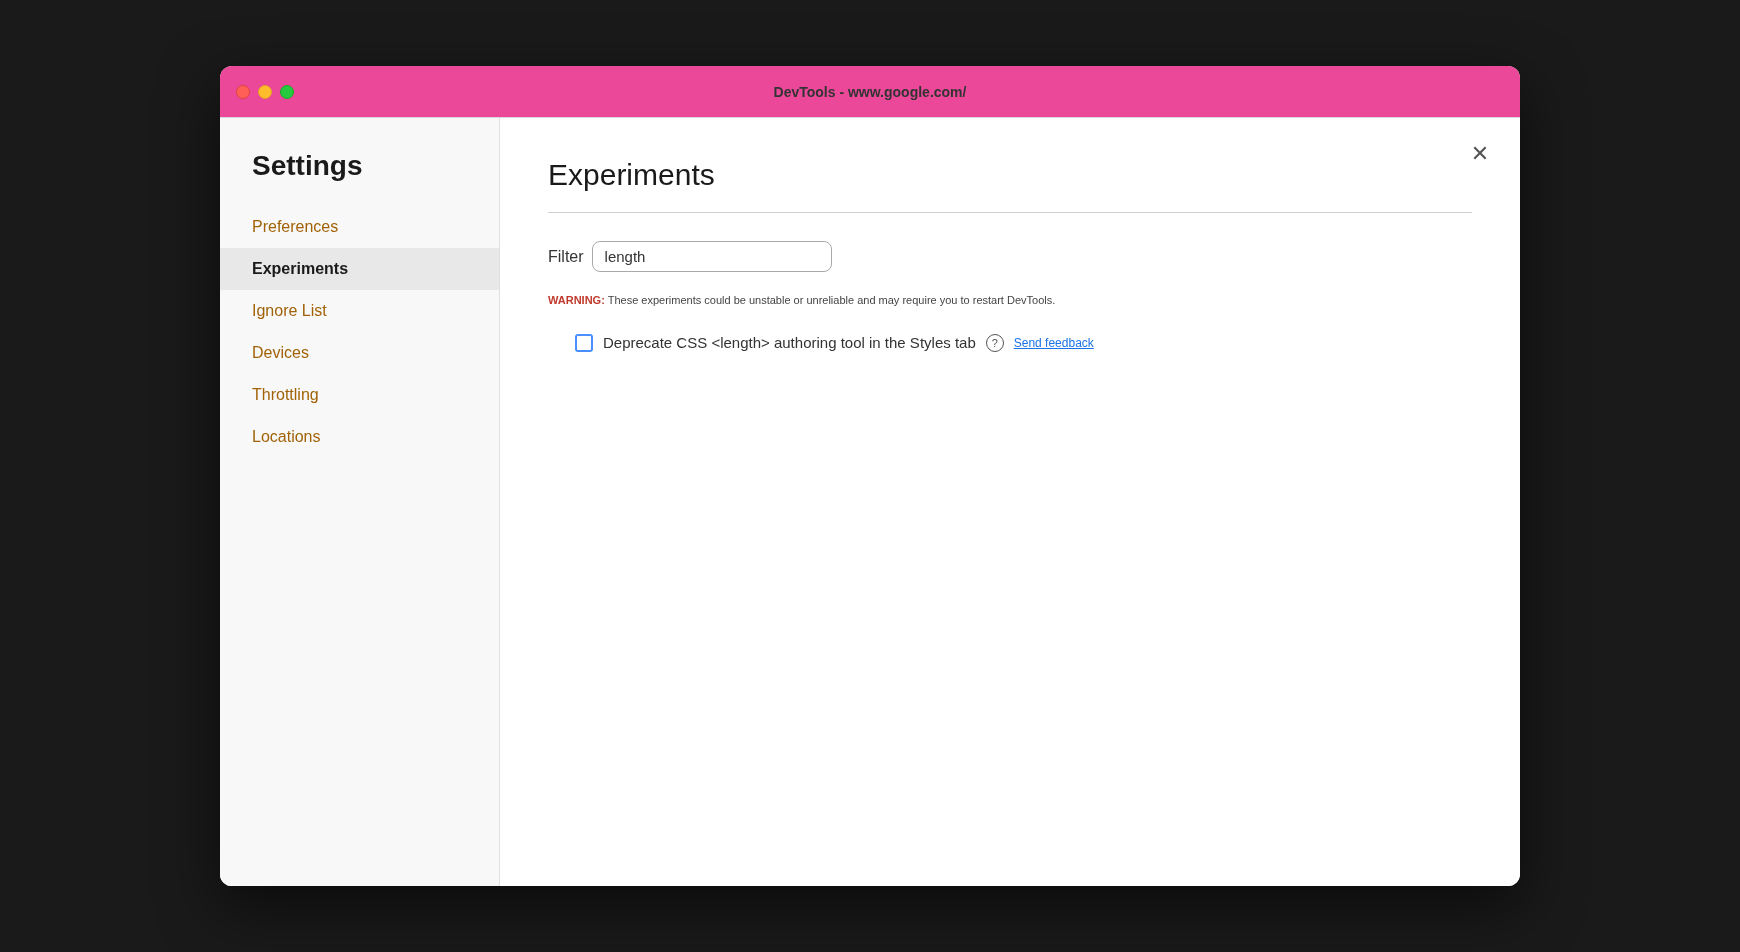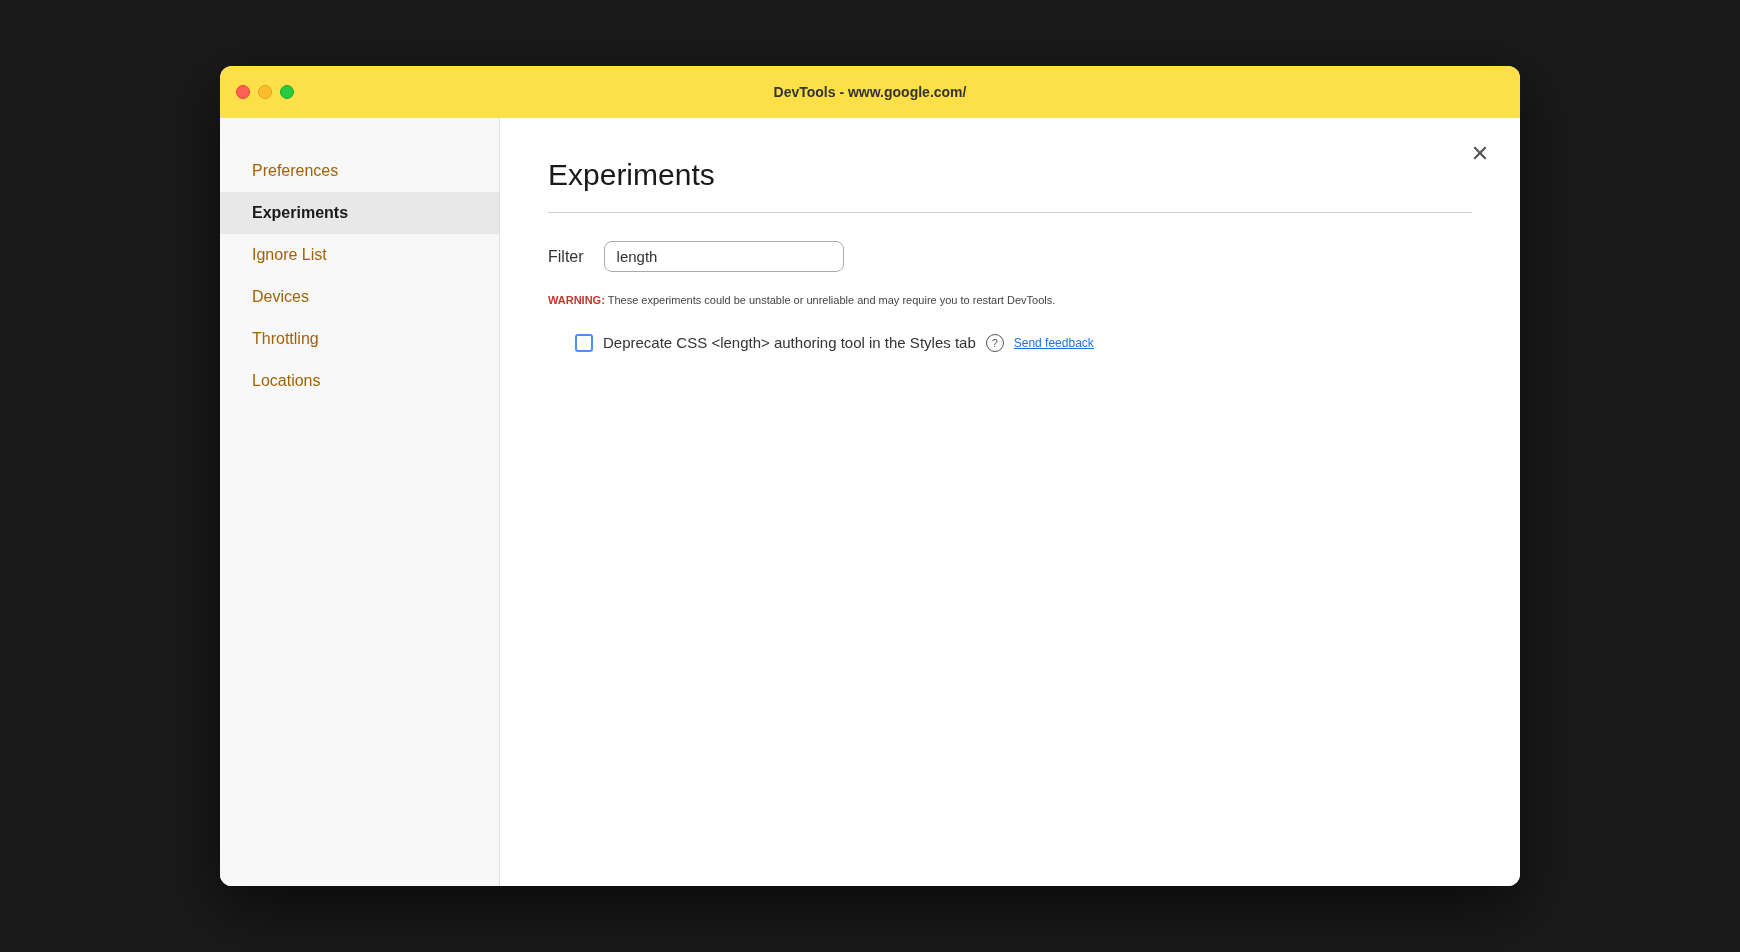--- a/index.html
+++ b/index.html
@@ -23,21 +23,21 @@
       height: 820px;
       background: #f5f5f5;
       border-radius: 12px;
       overflow: hidden;
       box-shadow: 0 20px 60px rgba(0,0,0,0.6);
       display: flex;
       flex-direction: column;
     }
 
     .titlebar {
-      background: #fde047;
+      background: #ec4899;
       height: 52px;
       display: flex;
       align-items: center;
       padding: 0 16px;
       flex-shrink: 0;
       border-bottom: 1px solid #d8d8d8;
       position: relative;
     }
 
     .traffic-lights {
@@ -133,21 +133,21 @@
 
     .divider {
       height: 1px;
       background: #d0d0d0;
       margin-bottom: 28px;
     }
 
     .filter-row {
       display: flex;
       align-items: center;
-      gap: 20px;
+      gap: 8px;
       margin-bottom: 20px;
     }
 
     .filter-label {
       font-size: 16px;
       color: #333;
     }
 
     .filter-input {
       border: 1px solid #aaa;
@@ -229,20 +229,21 @@
       <div class="traffic-light close"></div>
       <div class="traffic-light minimize"></div>
       <div class="traffic-light maximize"></div>
     </div>
     <span class="titlebar-title">DevTools - www.google.com/</span>
   </div>
 
   <div class="content">
 
     <div class="sidebar">
+      <div class="sidebar-title">Settings</div>
 
       <div class="sidebar-item">
         <span>Preferences</span>
       </div>
       <div class="sidebar-item active">
         <span>Experiments</span>
       </div>
       <div class="sidebar-item">
         <span>Ignore List</span>
       </div>

